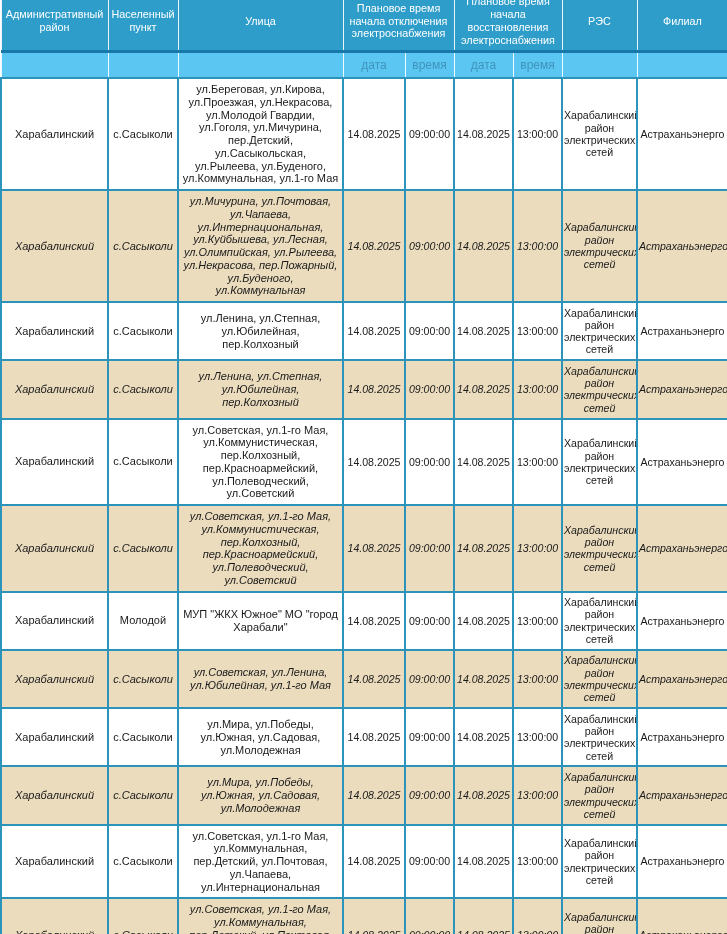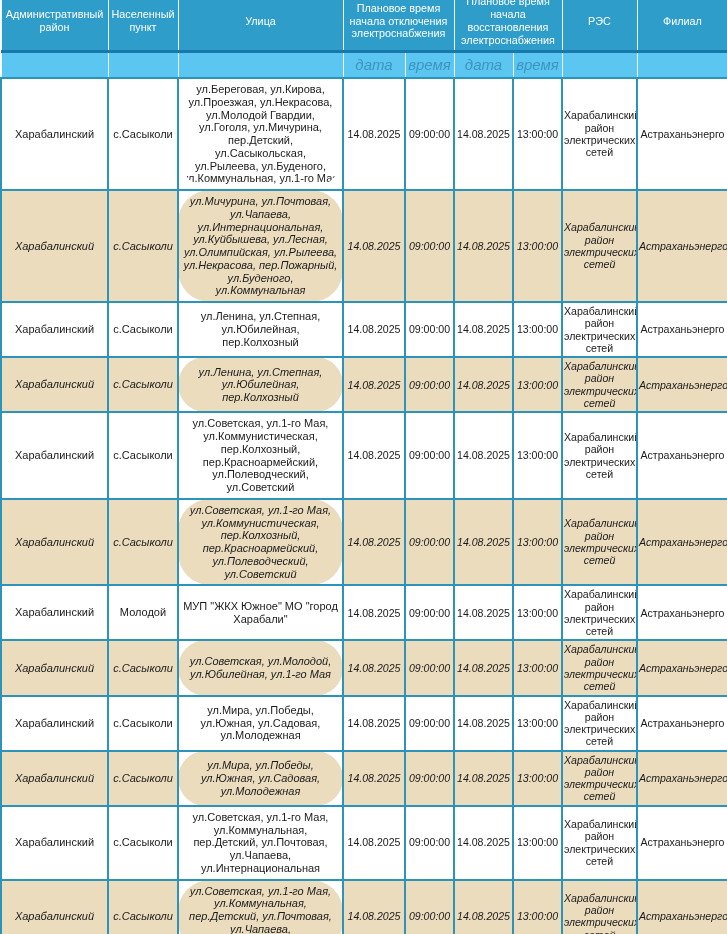--- a/index.html
+++ b/index.html
@@ -26,39 +26,38 @@
   thead th{
     background:var(--header-bg);color:var(--header-text);
     font-size:10.8px;font-weight:400;line-height:1.2;
     padding:2px 3px;text-align:center;vertical-align:middle;
     border-left:1px solid rgba(255,255,255,.9);
     border-right:1px solid rgba(255,255,255,.9);
   }
   thead tr.main-header th{height:54px;border-bottom:3px solid var(--header-divider);}
   thead tr.sub-header th{
     background:var(--subheader-bg);color:var(--subheader-text);
-    height:20px;font-size:15px;border-bottom:2px solid var(--border);
+    height:20px;font-size:12px;border-bottom:2px solid var(--border);
     padding:2px;
-    font-style:italic;
   }
   
   tbody td{
     border:2px solid var(--border);
     background:var(--row-bg);
     color:var(--cell-text);
     font-size:11px;line-height:1.16;
     text-align:center;vertical-align:middle;
     padding:4px 2px;
     overflow:hidden;
   }
   tbody tr.alt td{background:var(--row-alt-bg);font-style:italic;}
-  td.c-date,td.c-time{font-size:10.6px;white-space:nowrap;padding:8px 0;}
+  td.c-date,td.c-time{font-size:10.6px;white-space:nowrap;padding:22px 0;}
   td.c-res{font-size:10.6px;padding:2px 1px;}
   td.c-branch{font-size:10.6px;padding:7px 1px;white-space:nowrap;}
-  td.c-street{padding:4px 3px;border-radius:32px;}
+  td.c-street{padding:4px 3px;}
 </style>
 </head>
 <body>
 
 <table>
   <colgroup>
     <col style="width:107px">
       <col style="width:70px">
       <col style="width:165px">
     <col style="width:62px">
@@ -164,21 +163,21 @@
     <td class="c-date">14.08.2025</td>
     <td class="c-time">09:00:00</td>
     <td class="c-date">14.08.2025</td>
     <td class="c-time">13:00:00</td>
     <td class="c-res">Харабалинский район электрических сетей</td>
     <td class="c-branch">Астраханьэнерго</td>
   </tr>
       <tr class="alt">
     <td class="c-district">Харабалинский</td>
     <td class="c-settlement">с.Сасыколи</td>
-    <td class="c-street">ул.Советская, ул.Молодой, ул.Юбилейная, ул.1-го Мая</td>
+    <td class="c-street">ул.Советская, ул.Ленина, ул.Юбилейная, ул.1-го Мая</td>
     <td class="c-date">14.08.2025</td>
     <td class="c-time">09:00:00</td>
     <td class="c-date">14.08.2025</td>
     <td class="c-time">13:00:00</td>
     <td class="c-res">Харабалинский район электрических сетей</td>
     <td class="c-branch">Астраханьэнерго</td>
   </tr>
       <tr>
     <td class="c-district">Харабалинский</td>
     <td class="c-settlement">с.Сасыколи</td>

